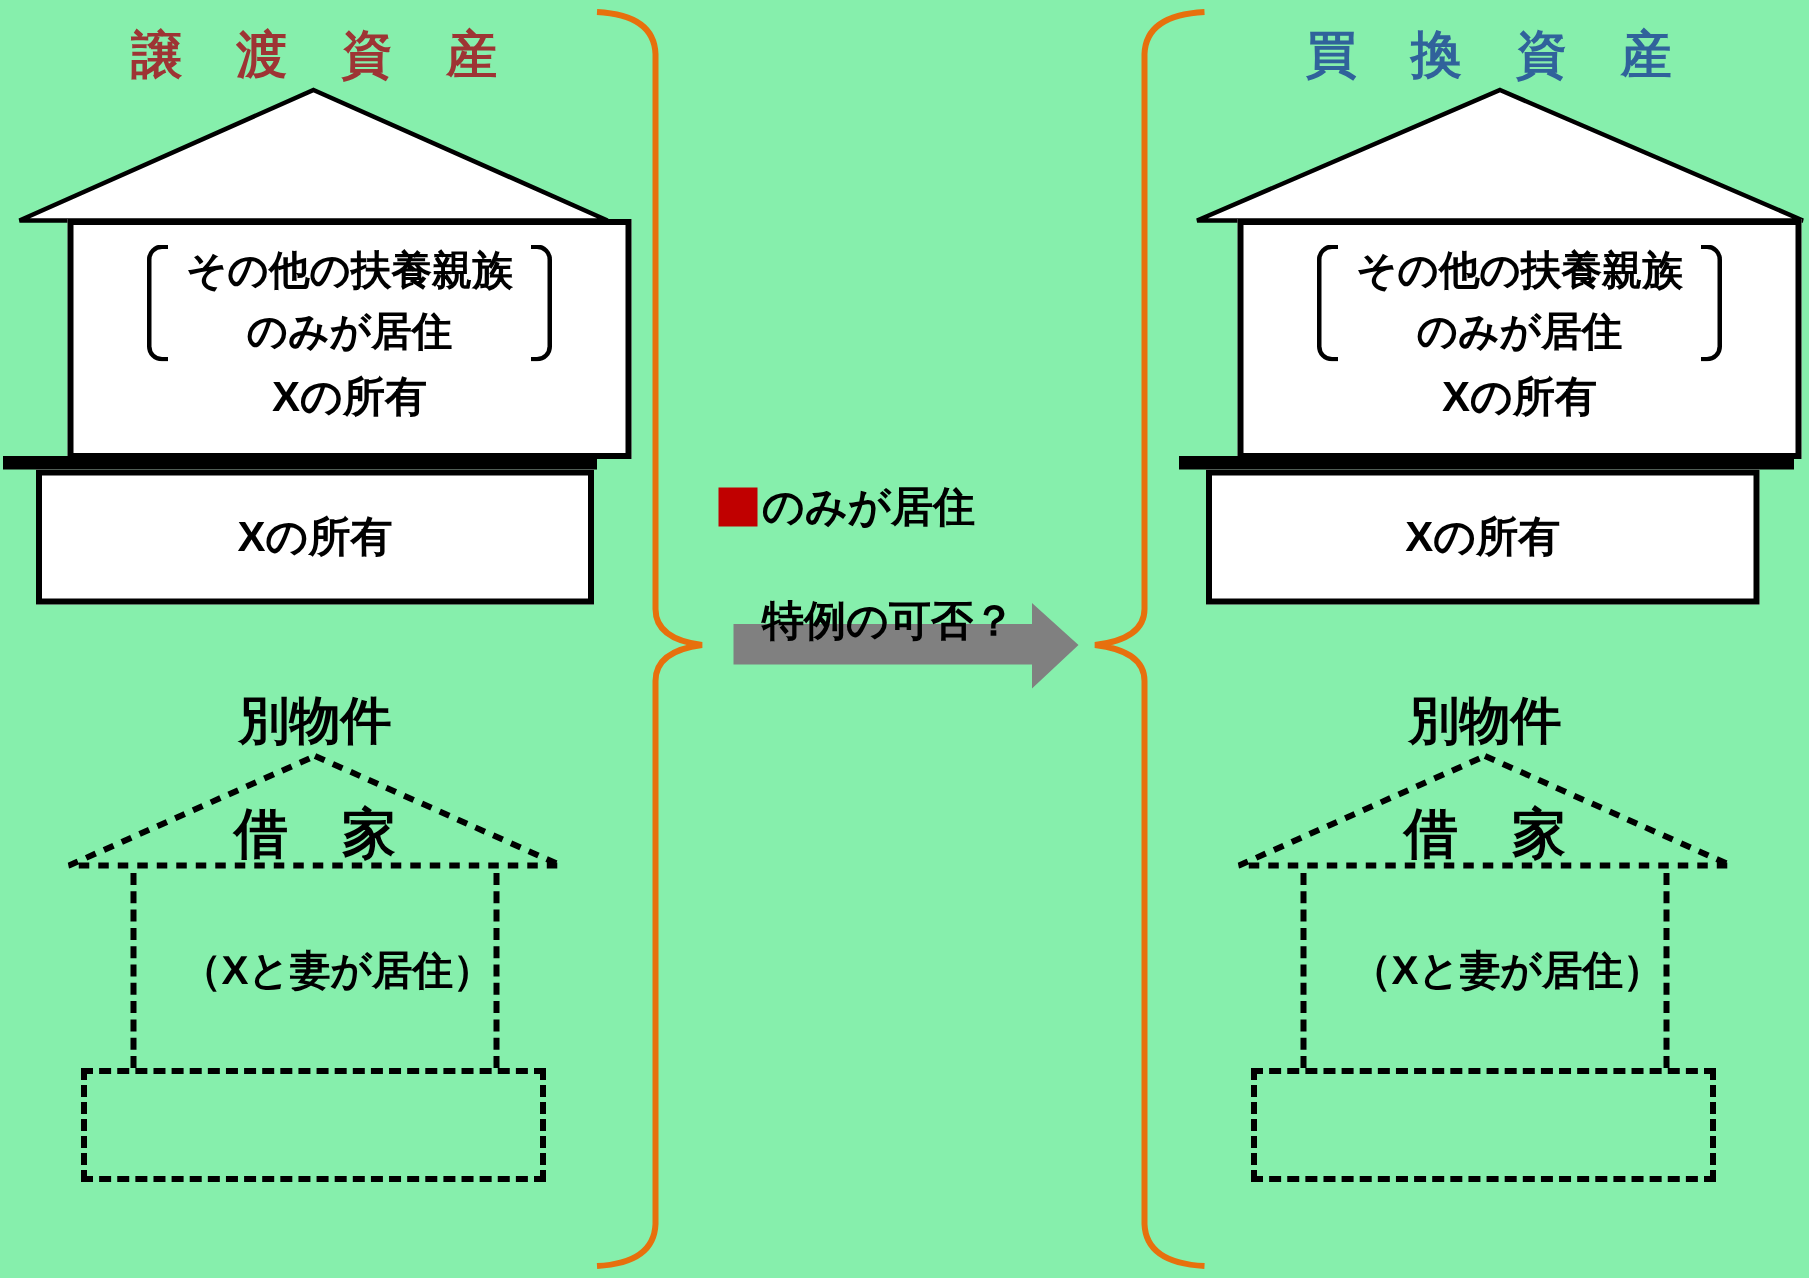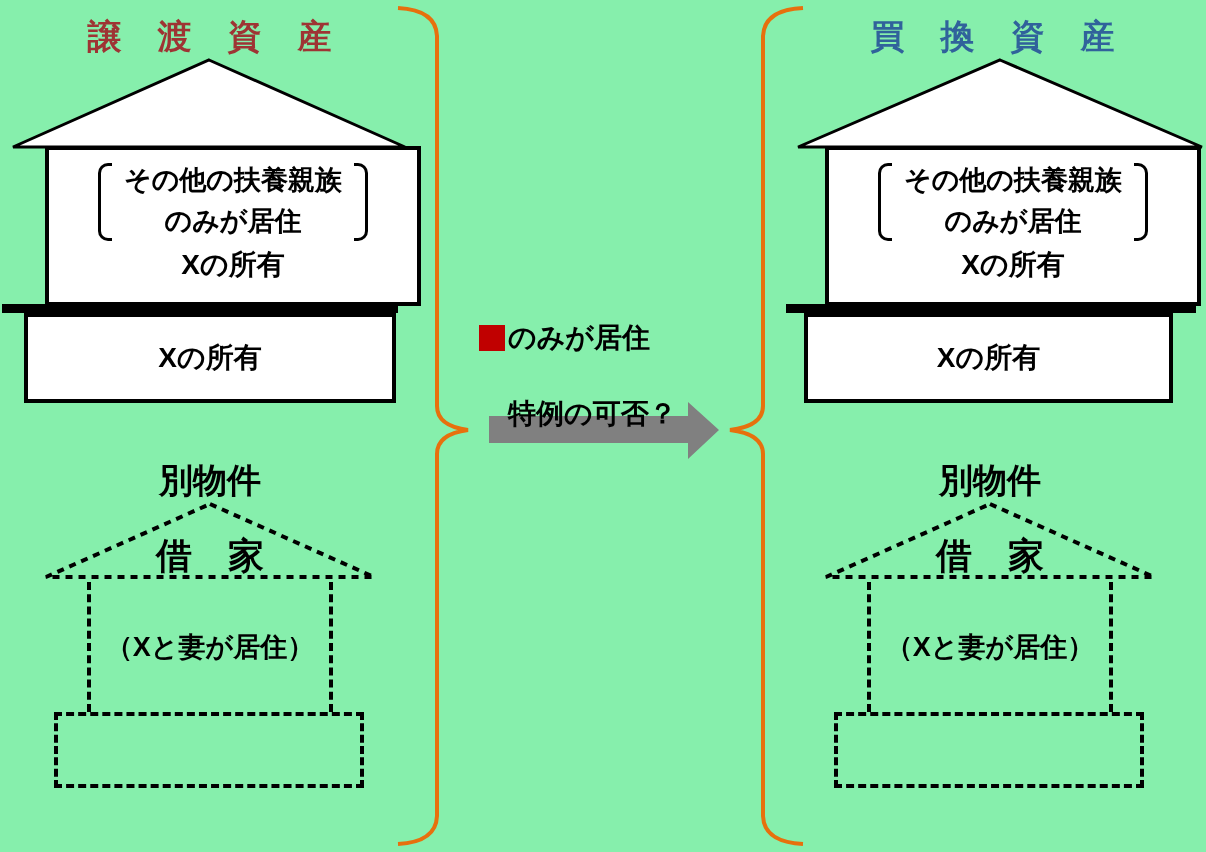--- a/index.html
+++ b/index.html
@@ -77,21 +77,21 @@
   }
   .dotted-roof-svg{position:absolute;left:42px;top:499px;width:336px;height:84px;}
   .rented-label{
     position:absolute;left:0;top:532px;width:420px;
     text-align:center;font-size:36px;white-space:pre;
   }
   .dotted-body{
     position:absolute;left:87px;top:582px;width:246px;height:130px;
     box-sizing:border-box;
     border-left:4px dashed #000;border-right:4px dashed #000;
-    display:flex;align-items:center;justify-content:center;
+    display:flex;align-items:center;justify-content:flex-end;
     font-size:27px;white-space:pre;
   }
   .dotted-land{
     position:absolute;left:54px;top:712px;width:310px;height:76px;
     box-sizing:border-box;border:4px dashed #000;
   }
 
   .overlay-svg{position:absolute;left:0;top:0;width:1206px;height:852px;pointer-events:none;}
 
   .question{

